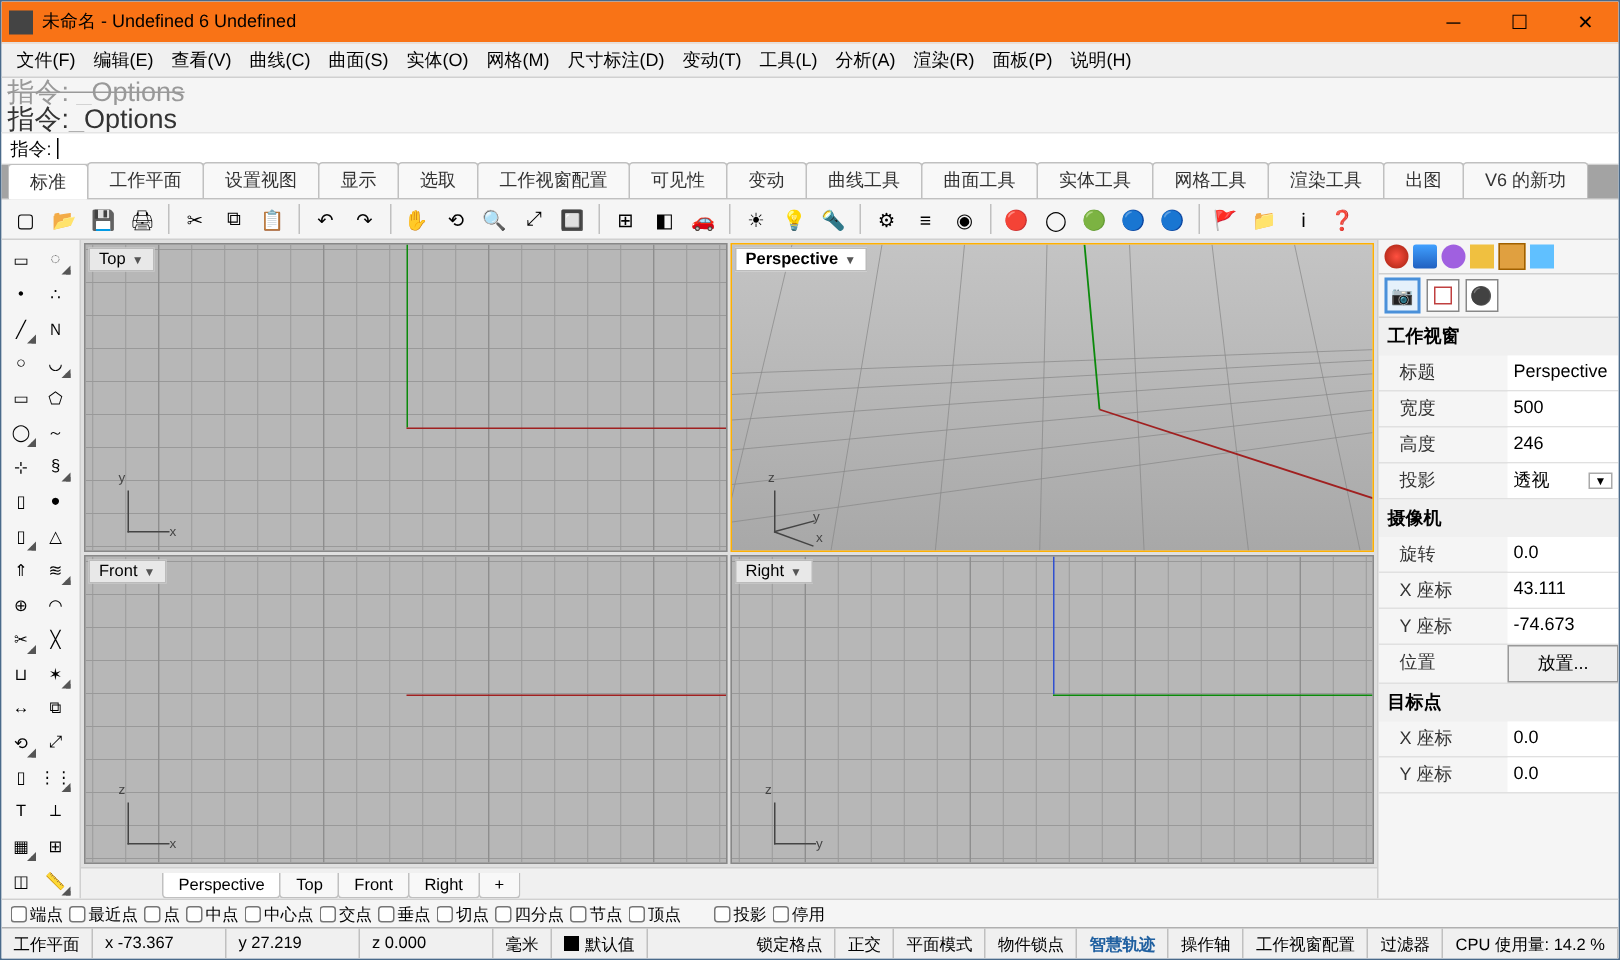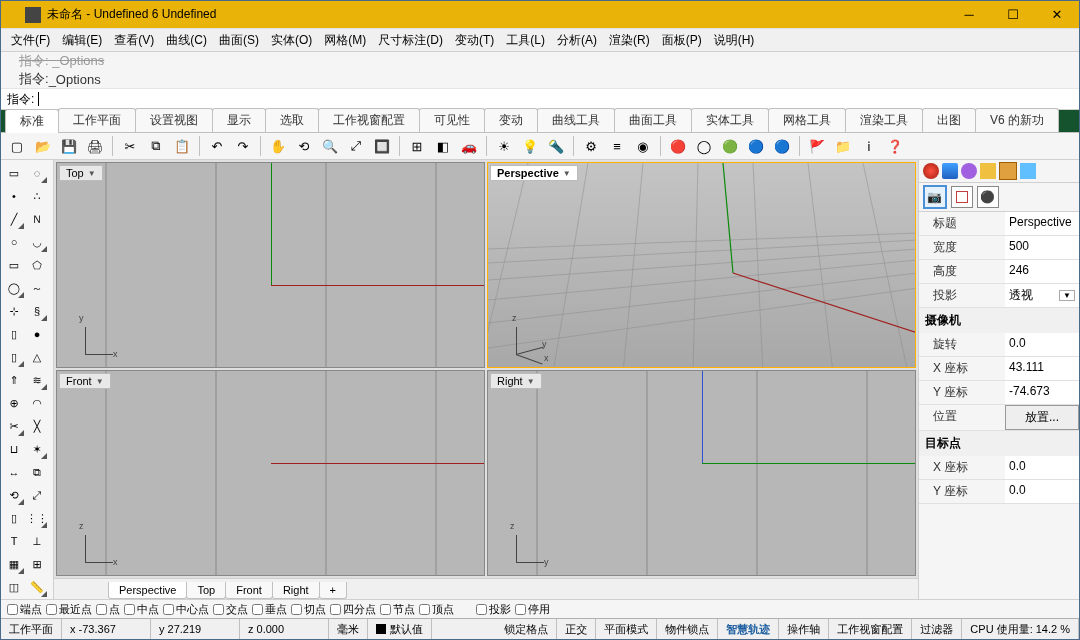--- a/index.html
+++ b/index.html
@@ -1,29 +1,29 @@
 <!DOCTYPE html>
 <html><head>
 <meta charset="utf-8">
 <style>
 html,body{margin:0;padding:0;font-family:"Microsoft YaHei",SimSun,Arial,sans-serif;font-size:12px;color:#000;background:#fff;user-select:none}
 .window{width:1080px;height:640px;border:1px solid #4a6a8a;box-sizing:border-box;display:flex;flex-direction:column;overflow:hidden}
-.titlebar{height:27px;background:#eab308;display:flex;align-items:center;padding-left:24px;border-bottom:1px solid #e0e0e0}
+.titlebar{height:27px;background:#f97316;display:flex;align-items:center;padding-left:5px;border-bottom:1px solid #e0e0e0}
 .titlebar .icon{width:16px;height:16px;background:#444;margin-right:6px;display:inline-block}
 .titlebar .title{flex:1;font-size:12px;color:#000}
 .winbtns{display:flex;height:100%}
 .winbtn{width:44px;display:flex;align-items:center;justify-content:center;font-family:Arial;font-size:13px}
 .menubar{height:22px;background:#f0f0f0;display:flex;align-items:center;padding-left:4px;border-bottom:1px solid #d0d0d0}
 .menubar span{padding:0 6px;line-height:22px}
 .cmdblock{background:#f5f5f5;border-bottom:1px solid #d0d0d0}
-.cmdline{height:18px;display:flex;align-items:center;padding-left:18px;font-size:13px;color:#333;overflow:hidden}
+.cmdline{height:18px;display:flex;align-items:center;padding-left:4px;font-size:18px;color:#333;overflow:hidden}
 .cmdinput{height:20px;display:flex;align-items:center;padding-left:6px;border-top:1px solid #e5e5e5;background:#fff}
 .cmdinput span{margin-right:4px}
 .cmdinput .caret{display:inline-block;width:1px;height:14px;background:#000}
-.tabstrip{height:22px;background:#14532d;display:flex;align-items:flex-end;border-bottom:1px solid #c0c0c0;padding-left:4px;gap:0}
+.tabstrip{height:22px;background:#a3a3a3;display:flex;align-items:flex-end;border-bottom:1px solid #c0c0c0;padding-left:4px;gap:0}
 .tab{padding:3px 14px;border:1px solid #c0c0c0;border-bottom:none;background:#f8f8f8;margin-right:-1px;border-radius:3px 3px 0 0;font-size:12px;color:#333}
 .tab.active{background:#fff;position:relative;top:1px}
 .toolbar{height:26px;background:#f5f5f5;display:flex;align-items:center;padding:0 4px;border-bottom:1px solid #d0d0d0;gap:2px;overflow:hidden}
 .tbtn{width:22px;height:22px;border:1px solid transparent;display:flex;align-items:center;justify-content:center;font-size:13px}
 .tsep{width:1px;height:20px;background:#c0c0c0;margin:0 3px}
 .workarea{flex:1;display:flex;min-height:0}
 .ltoolbar{width:48px;background:#f5f5f5;display:flex;flex-wrap:wrap;align-content:flex-start;padding:2px;gap:1px;border-right:1px solid #d0d0d0}
 .lbtn{width:20px;height:20px;border:1px solid transparent;display:flex;align-items:center;justify-content:center;font-size:11px;position:relative}
 .lbtn .c{position:absolute;right:0;bottom:0;border:3px solid transparent;border-right-color:#555;border-bottom-color:#555}
 .viewcol{flex:1;display:flex;flex-direction:column;min-width:0}
@@ -318,20 +318,21 @@
         <span class="ric" style="background:#60c0ff"></span>
       </div>
       <div class="rtabs">
         <div class="rtab active">📷</div>
         <div class="rtab">
             <span style="width:10px;height:10px;border:1px solid #c04040;display:inline-block"></span>
           </div>
         <div class="rtab">⚫</div>
       </div>
       <div class="props">
+        <div class="phead">工作视窗</div>
         <div class="prow">
             <div class="pl">标题</div>
             <div class="pv">Perspective</div>
           </div>
         <div class="prow">
             <div class="pl">宽度</div>
             <div class="pv">500</div>
           </div>
         <div class="prow">
             <div class="pl">高度</div>

